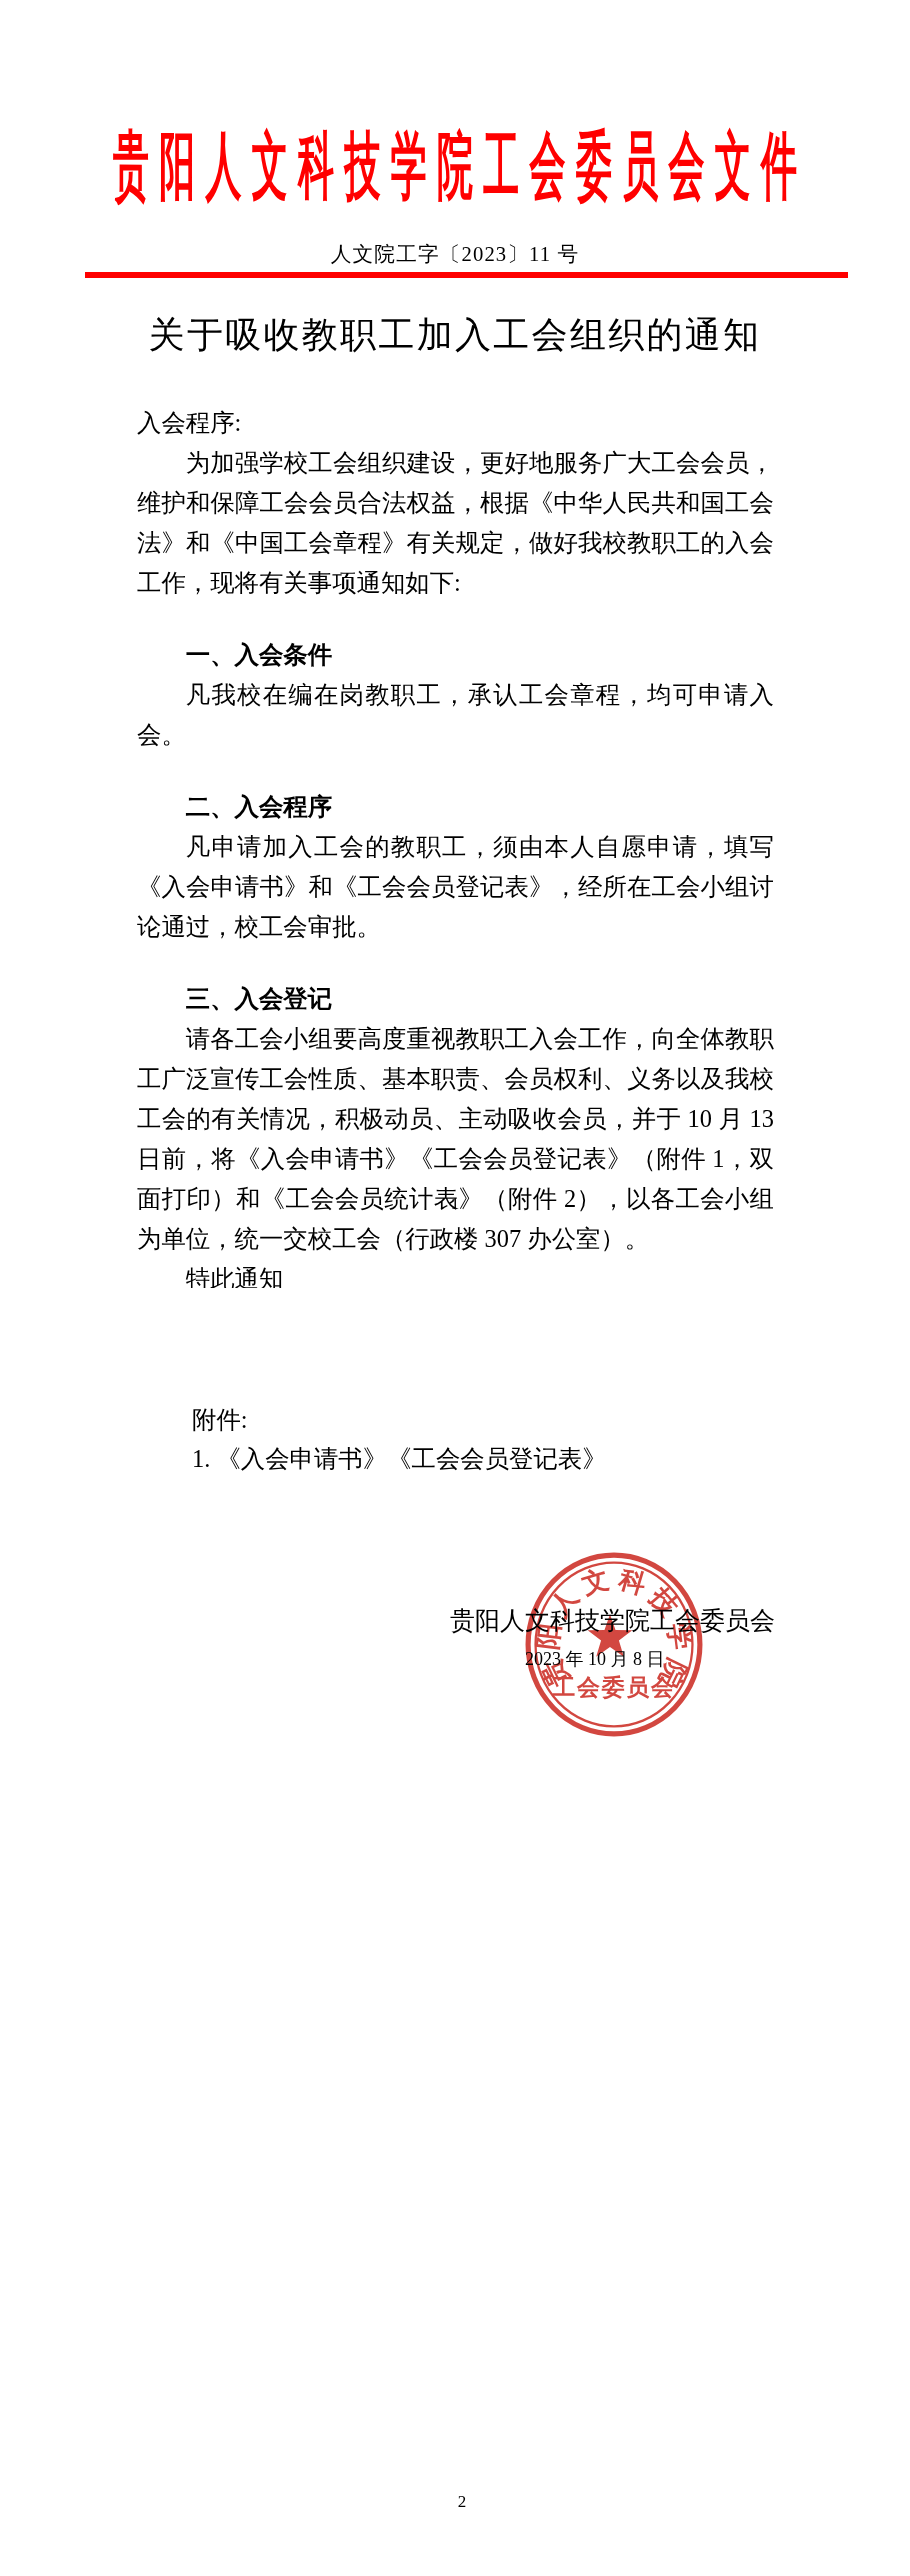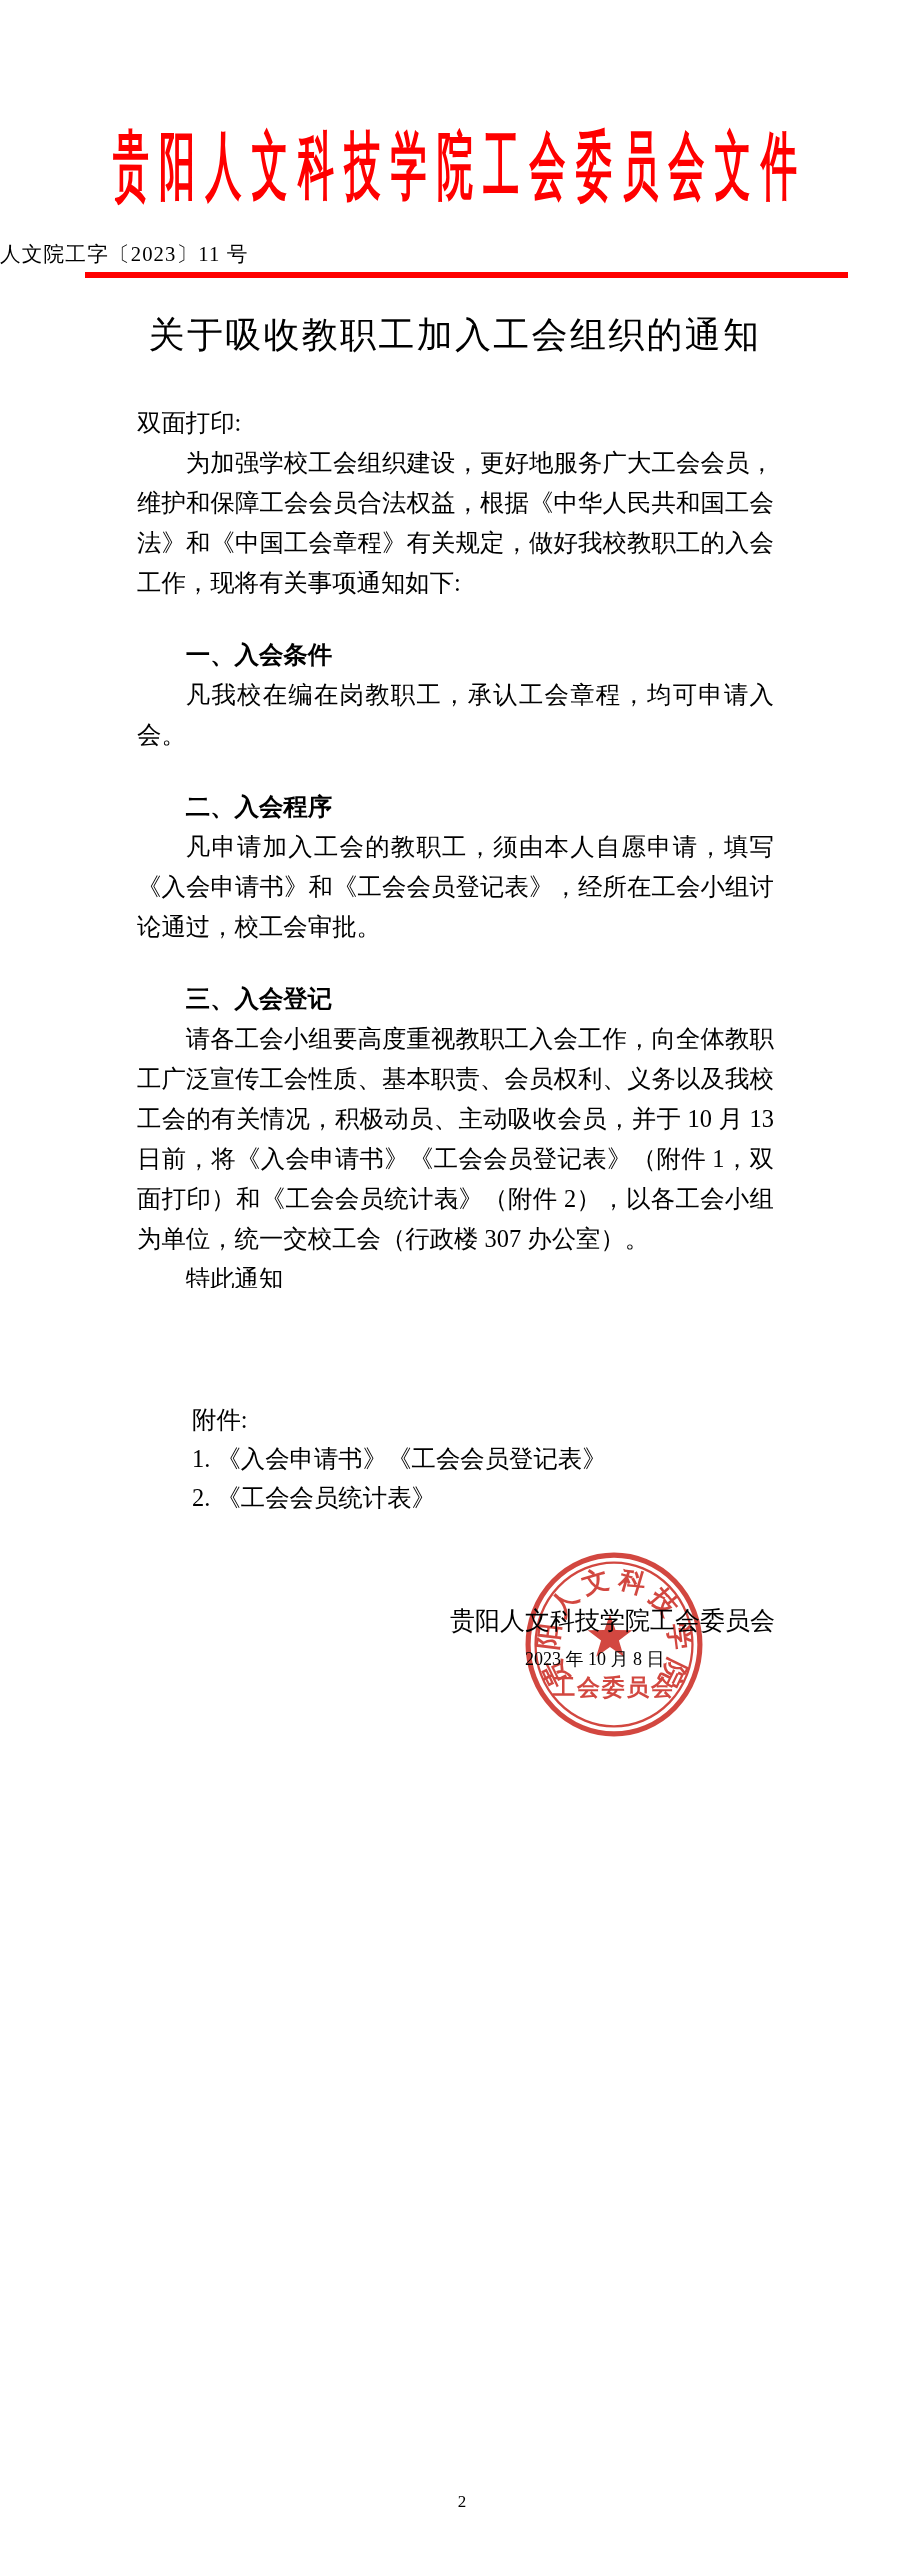--- a/index.html
+++ b/index.html
@@ -25,21 +25,21 @@
     text-align:center;
     font-size:36px;font-weight:bold;
     letter-spacing:10.3px;padding-left:10.3px;
     color:var(--header-red);
     transform:scaleY(2.05);
     transform-origin:top center;
     white-space:nowrap;
   }
   .doc-number{
     position:absolute;top:240px;left:0;right:0;
-    text-align:left;
+    text-align:center;
     font-size:20.7px;letter-spacing:1.1px;
     white-space:nowrap;
   }
   .red-rule{
     position:absolute;top:272px;left:85px;
     width:763px;height:5.7px;
     background:var(--line-red);
   }
   .title{
     position:absolute;top:314px;left:0;right:0;margin:0;
@@ -112,42 +112,41 @@
     <div class="header-title">贵阳人文科技学院工会委员会文件</div>
 
     <div class="doc-number">人文院工字〔2023〕11 号</div>
 
     <div class="red-rule"></div>
 
     <h1 class="title">关于吸收教职工加入工会组织的通知</h1>
 
     <div class="body-text">
 
-    <p class="line salutation">双面打印:</p>
+    <p class="line salutation">入会程序:</p>
         <p class="line paragraph">为加强学校工会组织建设，更好地服务广大工会会员，维护和保障工会会员合法权益，根据《中华人民共和国工会法》和《中国工会章程》有关规定，做好我校教职工的入会工作，现将有关事项通知如下:</p>
         <p class="line heading">一、入会条件</p>
         <p class="line paragraph">凡我校在编在岗教职工，承认工会章程，均可申请入会。</p>
         <p class="line heading">二、入会程序</p>
         <p class="line paragraph">凡申请加入工会的教职工，须由本人自愿申请，填写《入会申请书》和《工会会员登记表》，经所在工会小组讨论通过，校工会审批。</p>
         <p class="line heading">三、入会登记</p>
         <p class="line paragraph">请各工会小组要高度重视教职工入会工作，向全体教职工广泛宣传工会性质、基本职责、会员权利、义务以及我校工会的有关情况，积极动员、主动吸收会员，并于 10 月 13 日前，将《入会申请书》《工会会员登记表》（附件 1，双面打印）和《工会会员统计表》（附件 2），以各工会小组为单位，统一交校工会（行政楼 307 办公室）。</p>
         <p class="line closing">特此通知</p>
       </div>
 
     <div class="page-num pn1">1</div>
   </section>
 
   <section class="page page2">
 
     <div class="attachments">
       <p class="att-label">附件:</p>
       <div>
 
       <p class="att-item">1. 《入会申请书》《工会会员登记表》</p>
-          <p class="att-item">2. 《工会会员统计表》</p>
         </div>
     </div>
 
     <svg class="seal" viewBox="0 0 320 330" xmlns="http://www.w3.org/2000/svg">
       <ellipse class="seal-stroke" cx="160" cy="165" rx="150" ry="156" stroke-width="9"></ellipse>
       <ellipse class="seal-stroke" cx="160" cy="165" rx="137" ry="143" stroke-width="4"></ellipse>
       <g>
           <text x="160" y="66" class="seal-arc-char" transform="rotate(-116 160 165)">贵</text>
           <text x="160" y="66" class="seal-arc-char" transform="rotate(-82.85714285714286 160 165)">阳</text>
           <text x="160" y="66" class="seal-arc-char" transform="rotate(-49.71428571428571 160 165)">人</text>

